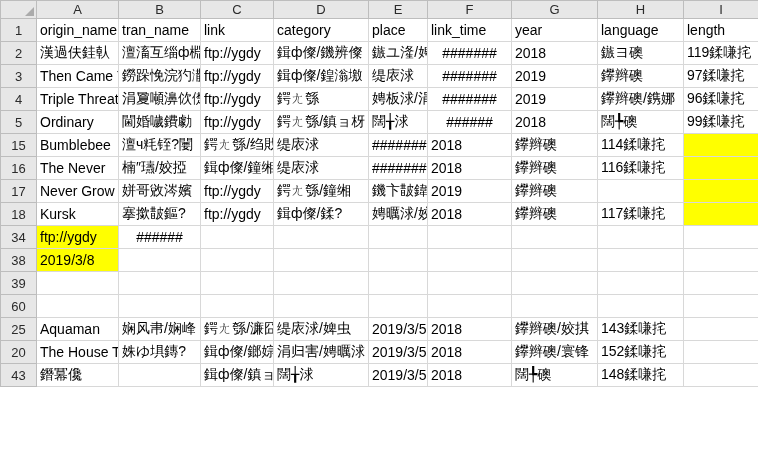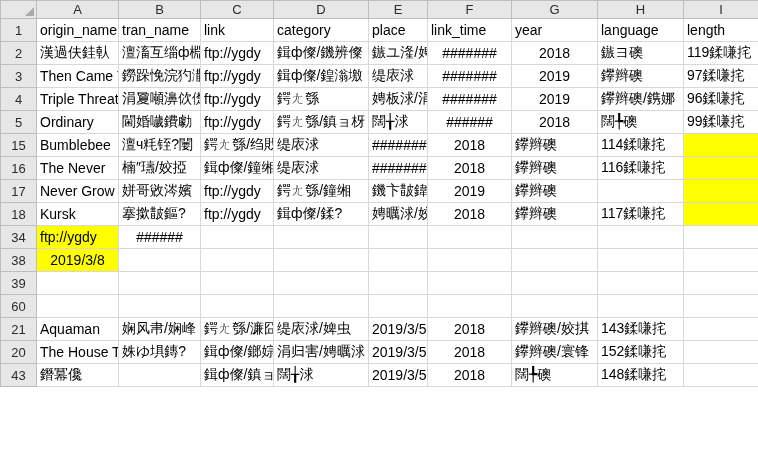--- a/index.html
+++ b/index.html
@@ -7,21 +7,21 @@
          font-family:"Liberation Sans","DejaVu Sans",sans-serif;}
   table{border-collapse:collapse;table-layout:fixed;width:758px;}
   th,td{margin:0;box-sizing:border-box;white-space:nowrap;overflow:hidden;}
   thead th{height:18px;background:#e7e7e7;border:1px solid #bdbdbd;
            font-weight:400;font-size:13px;color:#2b2b2b;text-align:center;padding:0;}
   tbody th{height:23px;background:#e7e7e7;border:1px solid #bdbdbd;
            font-weight:400;font-size:13px;color:#2b2b2b;text-align:center;padding:0;}
   td{height:23px;border-right:1px solid #d8d8d8;border-bottom:1px solid #d8d8d8;
      font-size:14px;color:#000;padding:0 3px;vertical-align:middle;}
   td.al{text-align:left}
-  td.ar{text-align:center}
+  td.ar{text-align:left}
   td.ac{text-align:center}
   .corner{position:relative;}
   .corner::after{content:"";position:absolute;right:2px;bottom:2px;width:0;height:0;
                  border-left:9px solid transparent;border-bottom:9px solid #ababab;}
 </style>
 </head>
 <body>
 
 <div class="sheet">
   <table>
@@ -202,21 +202,21 @@
           <td class="al"></td>
           <td class="al"></td>
           <td class="al"></td>
           <td class="al"></td>
           <td class="al"></td>
           <td class="al"></td>
           <td class="al"></td>
           <td class="al"></td>
         </tr>
         <tr>
-          <th>21</th>
+          <th>25</th>
           <td class="al">Aquaman</td>
           <td class="al">娴风帇/娴峰</td>
           <td class="al">鍔ㄤ綔/濂囧够</td>
           <td class="al">缇庡浗/婢虫</td>
           <td class="ar">2019/3/5</td>
           <td class="ar">2018</td>
           <td class="al">鑻辫礇/姣掑</td>
           <td class="al">143鍒嗛挓</td>
           <td class="al"></td>
         </tr>

